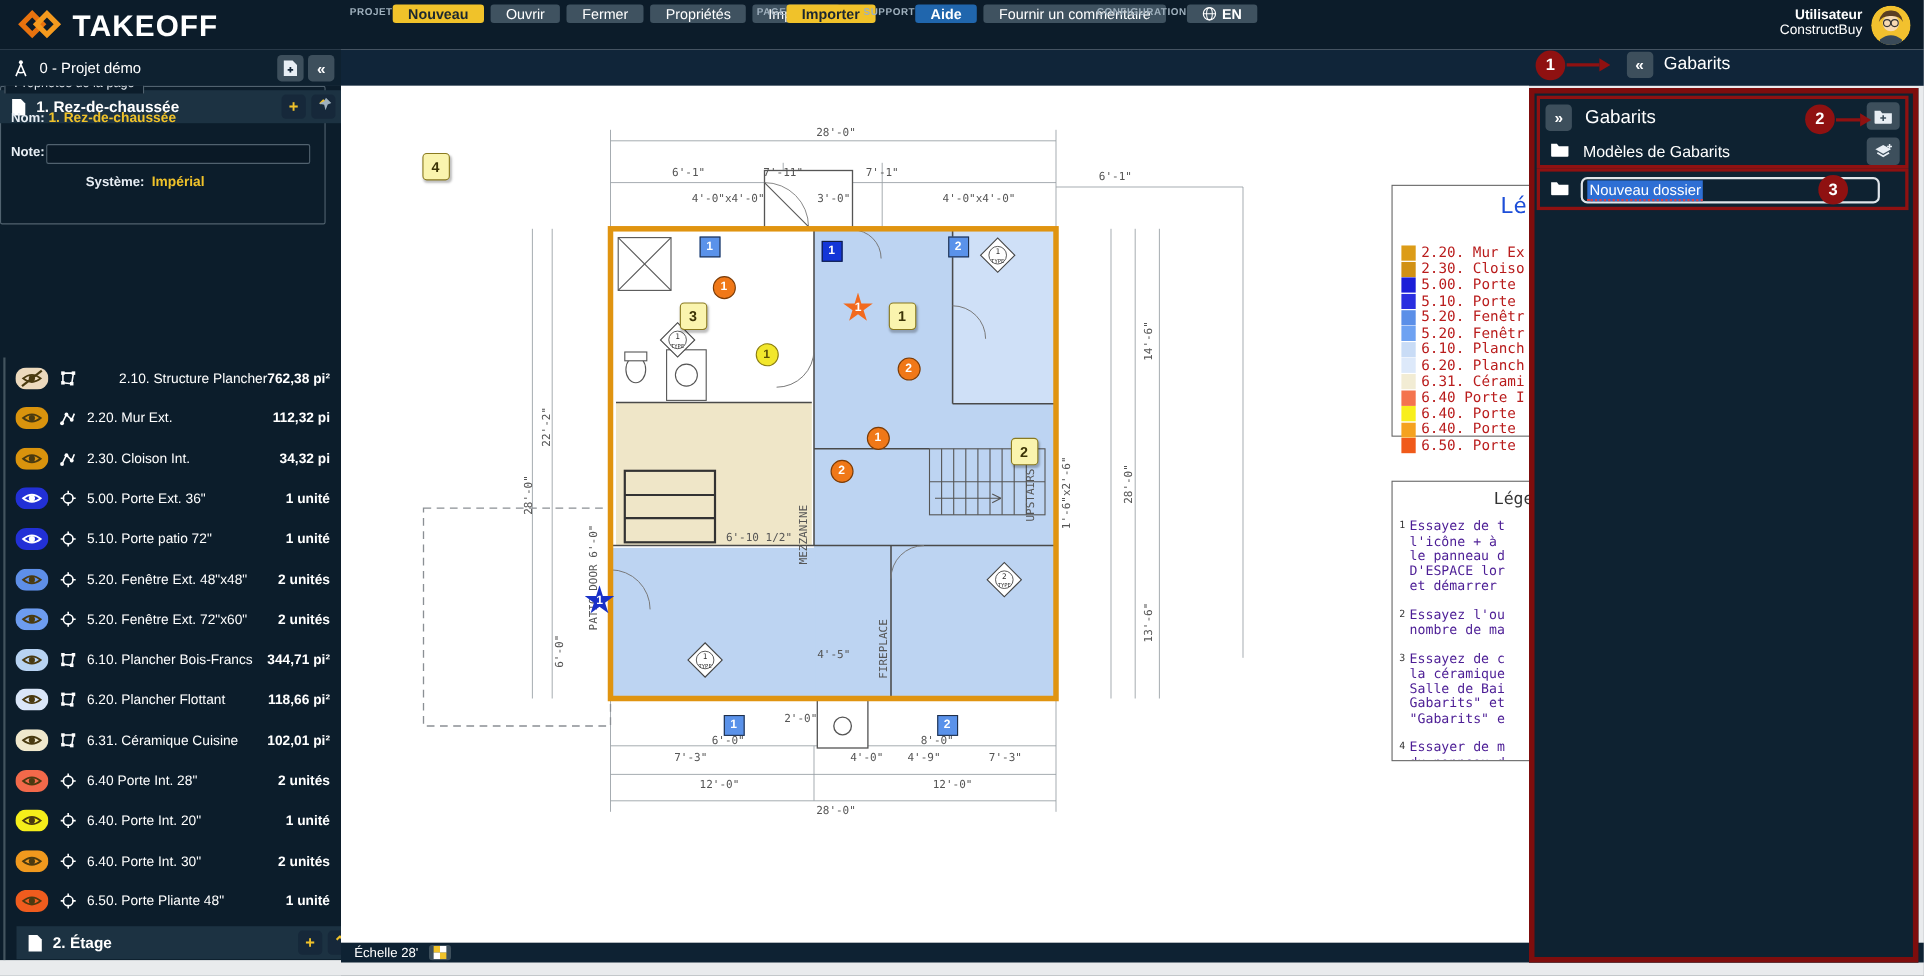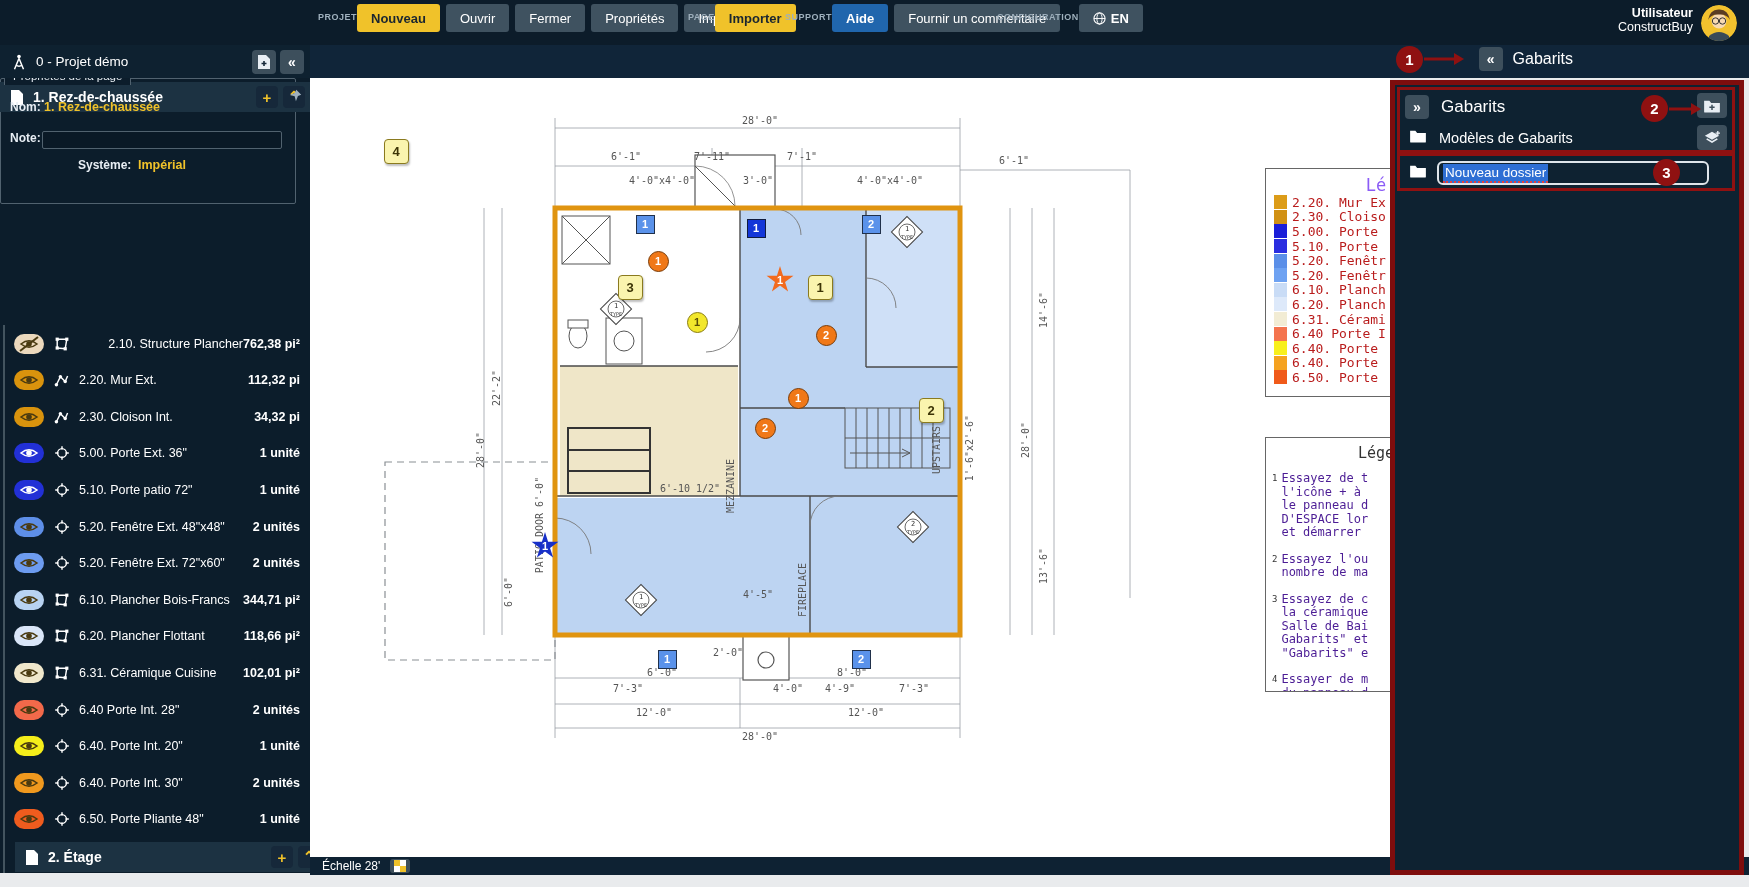--- a/index.html
+++ b/index.html
@@ -5,21 +5,21 @@
   html,body{margin:0;padding:0;background:#c9cdd2;font-family:"Liberation Sans",sans-serif;}
   #app{position:relative;width:1749px;height:887px;background:#e9ebed;overflow:hidden;box-shadow:0 0 0 1px #8a8f94;}
   .abs{position:absolute;}
   
   #topbar{left:0;top:0;width:1749px;height:45px;background:#0c1c2a;}
   #logo{left:14px;top:7px;display:flex;align-items:center;gap:8px;}
   #logo .word{color:#fff;font-size:27px;font-weight:bold;letter-spacing:1px;}
   .grp{position:absolute;top:4px;display:flex;align-items:center;}
   .grp .glabel{color:#9fb0bd;font-size:9px;font-weight:bold;letter-spacing:.5px;margin-bottom:3px;}
   .grp .gbtns{display:flex;gap:6px;}
-  .hbtn{height:28px;padding:0 14px;border-radius:3px;background:#3f5260;color:#fff;font-size:13px;display:flex;align-items:center;justify-content:center;white-space:nowrap;cursor:pointer;}
+  .hbtn{height:17px;padding:0 14px;border-radius:3px;background:#3f5260;color:#fff;font-size:13px;display:flex;align-items:center;justify-content:center;white-space:nowrap;cursor:pointer;}
   .hbtn.primary{background:#f0c22a;color:#1a2630;font-weight:bold;}
   .hbtn.info{background:#2066ad;font-weight:bold;}
   .hbtn .gl{margin-right:5px;display:flex;}
   #userblock{right:56px;top:6px;text-align:right;color:#fff;}
   #userblock .uname{font-size:12.5px;font-weight:bold;}
   #userblock .uorg{font-size:12.5px;}
   #avatar{right:12px;top:5px;width:36px;height:36px;border-radius:50%;overflow:hidden;}
   
   #row2{left:0;top:45px;width:1749px;height:33px;background:#102539;}
   #projbar{left:0;top:45px;width:310px;height:33px;background:#0e2130;display:flex;align-items:center;}
@@ -54,21 +54,21 @@
   #canvas{left:310px;top:78px;width:1080px;height:779px;background:#ffffff;overflow:hidden;}
   .mk{position:absolute;display:flex;align-items:center;justify-content:center;font-weight:bold;}
   .mk-note{width:23px;height:23px;background:#faf4ae;border:1.5px solid #8a7a1f;border-radius:4px;color:#3c3406;font-size:13px;box-shadow:1px 2px 2px rgba(0,0,0,.25);}
   .mk-sq{width:17px;height:17px;background:#5a92ea;border:1px solid #20304a;color:#fff;font-size:11px;}
   .mk-sqd{width:17px;height:17px;background:#1336d8;border:1px solid #101c40;color:#fff;font-size:11px;}
   .mk-oc{width:19px;height:19px;background:#f07818;border:1px solid #7a3c08;border-radius:50%;color:#fff;font-size:11px;}
   .mk-yc{width:19px;height:19px;background:#f2e72c;border:1px solid #8a7d10;border-radius:50%;color:#5a4e06;font-size:11px;}
   .mk-ostar{width:28px;height:28px;background:#f26a1e;color:#fff;font-size:11px;clip-path:polygon(50% 0%,61% 35%,98% 35%,68% 57%,79% 91%,50% 70%,21% 91%,32% 57%,2% 35%,39% 35%);}
   .mk-bstar{width:28px;height:28px;background:#1830c8;color:#fff;font-size:11px;clip-path:polygon(50% 0%,61% 35%,98% 35%,68% 57%,79% 91%,50% 70%,21% 91%,32% 57%,2% 35%,39% 35%);}
   #legendbox{left:955px;top:90px;width:220px;height:227px;background:#fff;border:1px solid #666;font-family:"DejaVu Sans Mono",monospace;}
-  #legendbox .ltitle{text-align:center;font-size:17px;color:#8b5cf6;margin:6px 0 0 0;}
+  #legendbox .ltitle{text-align:center;font-size:20px;color:#1d4ed8;margin:6px 0 24px 0;}
   .lrow{display:flex;align-items:center;height:14.6px;overflow:hidden;}
   .lrow .sw{width:13px;height:14px;margin:0 5px 0 8px;flex:none;}
   .lrow .lt{font-size:13px;color:#b91c1c;white-space:nowrap;}
   #notesbox{left:955px;top:359px;width:220px;height:253px;background:#fff;border:1px solid #666;font-family:"DejaVu Sans Mono",monospace;overflow:hidden;}
   #notesbox .ltitle{text-align:center;font-size:15px;color:#333;margin:6px 0 10px 0;}
   .nrow{display:flex;margin:0 0 13px 6px;}
   .nrow .nn{font-size:9px;color:#333;margin:1px 4px 0 0;}
   .nrow .ntext{font-size:12px;line-height:13.5px;color:#4c1d95;white-space:pre;}
   
   #scalebar{left:310px;top:857px;width:1439px;height:18px;background:#0e2233;display:flex;align-items:center;color:#fff;font-size:12px;}
@@ -91,20 +91,29 @@
   .ann-arrow{position:absolute;z-index:9;}
   
   #plan text{font-family:"DejaVu Sans Mono",monospace;}
 </style>
 </head>
 <body>
 
 <div id="app">
 
   <div class="abs" id="topbar">
+    <div class="abs" id="logo">
+      <span>
+        <svg width="44" height="30" viewBox="0 0 46 30">
+          <rect x="9" y="8" width="14" height="14" transform="rotate(45 16 15)" fill="none" stroke="#e8720e" stroke-width="5"></rect>
+          <rect x="23" y="8" width="14" height="14" transform="rotate(45 30 15)" fill="none" stroke="#f59a1e" stroke-width="5"></rect>
+        </svg>
+      </span>
+      <span class="word">TAKEOFF</span>
+    </div>
     <div id="menu-groups">
         <div class="grp" style="left: 318px;">
           <div class="glabel">PROJET</div>
           <div class="gbtns">
             <div class="hbtn primary">Nouveau</div>
             <div class="hbtn ">Ouvrir</div>
             <div class="hbtn ">Fermer</div>
             <div class="hbtn ">Propriétés</div>
             <div class="hbtn ">Imprimer</div>
           </div>

